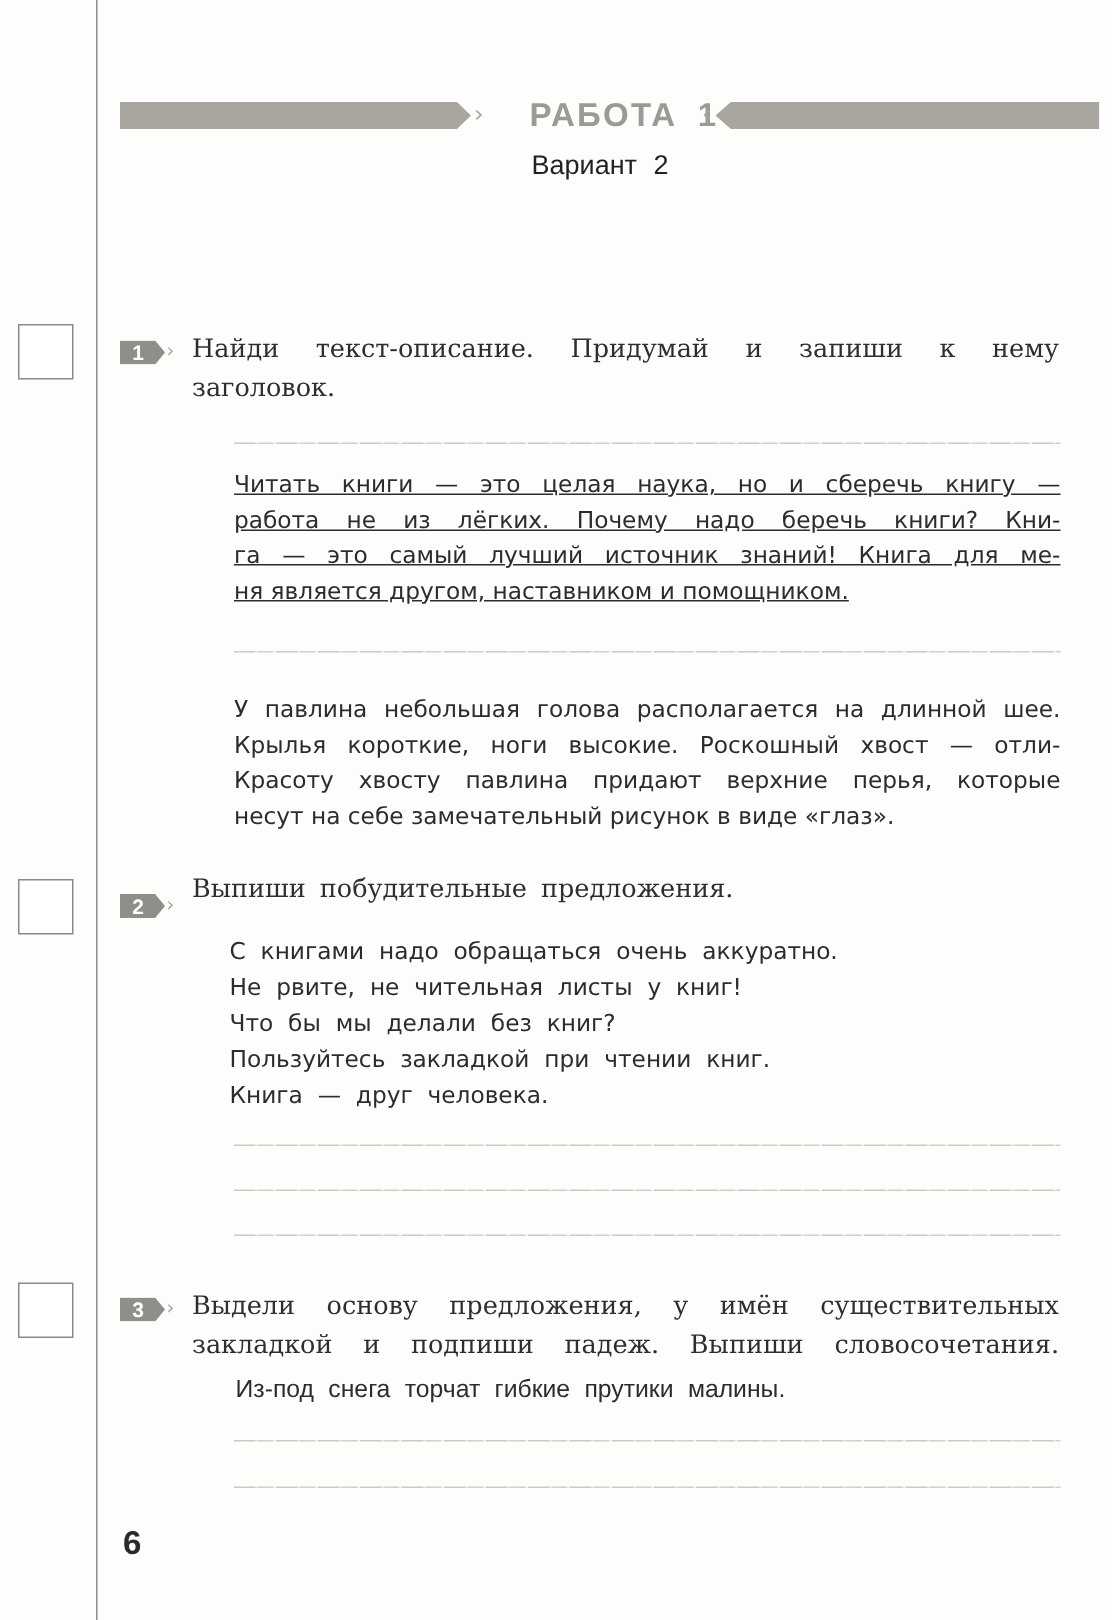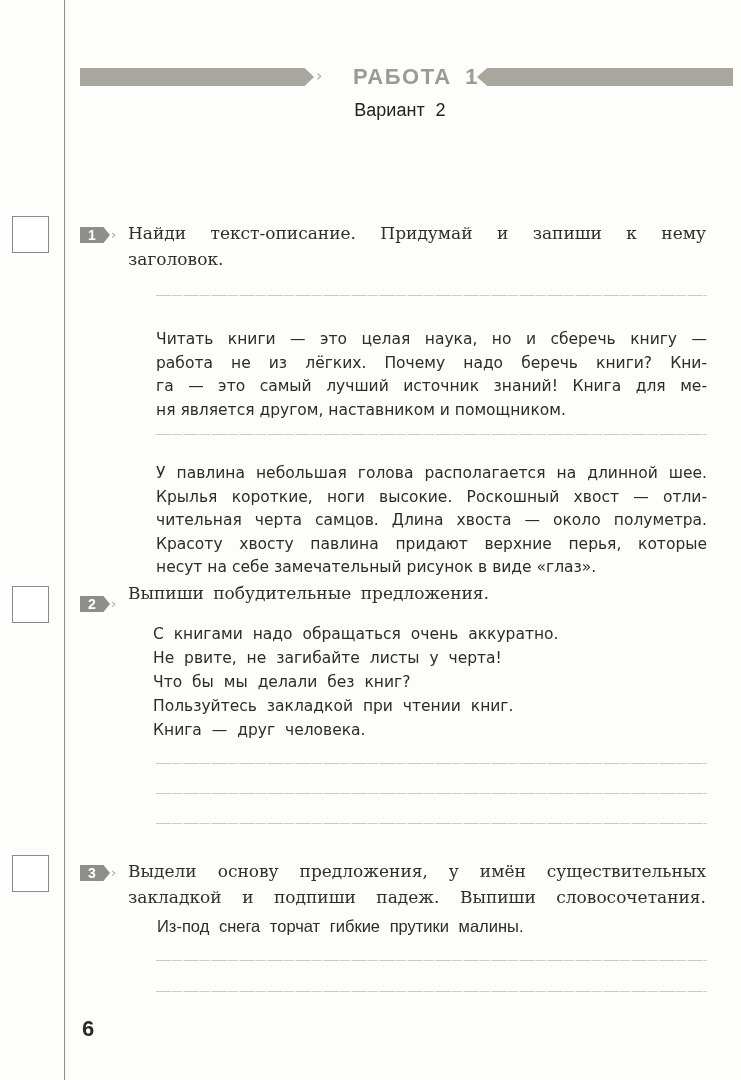--- a/index.html
+++ b/index.html
@@ -105,49 +105,48 @@
   <div class="score-box" style="top:216px;"></div>
   <div class="badge" style="top:227px;">1</div>
   <div class="badge-chev" style="left:111px; top:227px;">›</div>
   <div class="task-text" style="top:220px;">
     <span class="jl">Найди текст-описание. Придумай и запиши к нему</span>
     <span>заголовок.</span>
   </div>
 
   <div class="answer-line" style="left:156px; top:295px; width:551px;"></div>
 
-  <div class="body-text" style="top:328px;">
+  <div class="body-text" style="top:312px;text-decoration:underline;">
     <span class="ln">Читать книги — это целая наука, но и сберечь книгу —</span>
     <span class="ln">работа не из лёгких. Почему надо беречь книги? Кни-</span>
     <span class="ln">га — это самый лучший источник знаний! Книга для ме-</span>
     <span class="ln last" style="width:480px;">ня является другом, наставником и помощником.</span>
   </div>
 
   <div class="answer-line" style="left:156px; top:434px; width:551px;"></div>
 
   <div class="body-text" style="top:450px;margin-top:12px;">
     <span class="ln">У павлина небольшая голова располагается на длинной шее.</span>
     <span class="ln">Крылья короткие, ноги высокие. Роскошный хвост — отли-</span>
-    <span class="ln">чительная черта самцов. Длина хвоста — около полуметра.</span>
     <span class="ln">Красоту хвосту павлина придают верхние перья, которые</span>
     <span class="ln last" style="width:508px;">несут на себе замечательный рисунок в виде «глаз».</span>
   </div>
 </div>
 
 <div>
   <div class="score-box" style="top:586px;"></div>
   <div class="badge" style="top:596px;">2</div>
   <div class="badge-chev" style="left:111px; top:596px;">›</div>
   <div class="task-text" style="top:580px; width:420px;">
     <span>Выпиши побудительные предложения.</span>
   </div>
 
   <div class="sent-list" style="top:622px;">
     <span class="ln">С книгами надо обращаться очень аккуратно.</span>
-    <span class="ln">Не рвите, не загибайте листы у черта!</span>
+    <span class="ln">Не рвите, не чительная листы у книг!</span>
     <span class="ln">Что бы мы делали без книг?</span>
     <span class="ln">Пользуйтесь закладкой при чтении книг.</span>
     <span class="ln">Книга — друг человека.</span>
   </div>
 
   <div class="answer-line" style="left:156px; top:763px; width:551px;"></div>
   <div class="answer-line" style="left:156px; top:793px; width:551px;"></div>
   <div class="answer-line" style="left:156px; top:823px; width:551px;"></div>
 </div>
 

